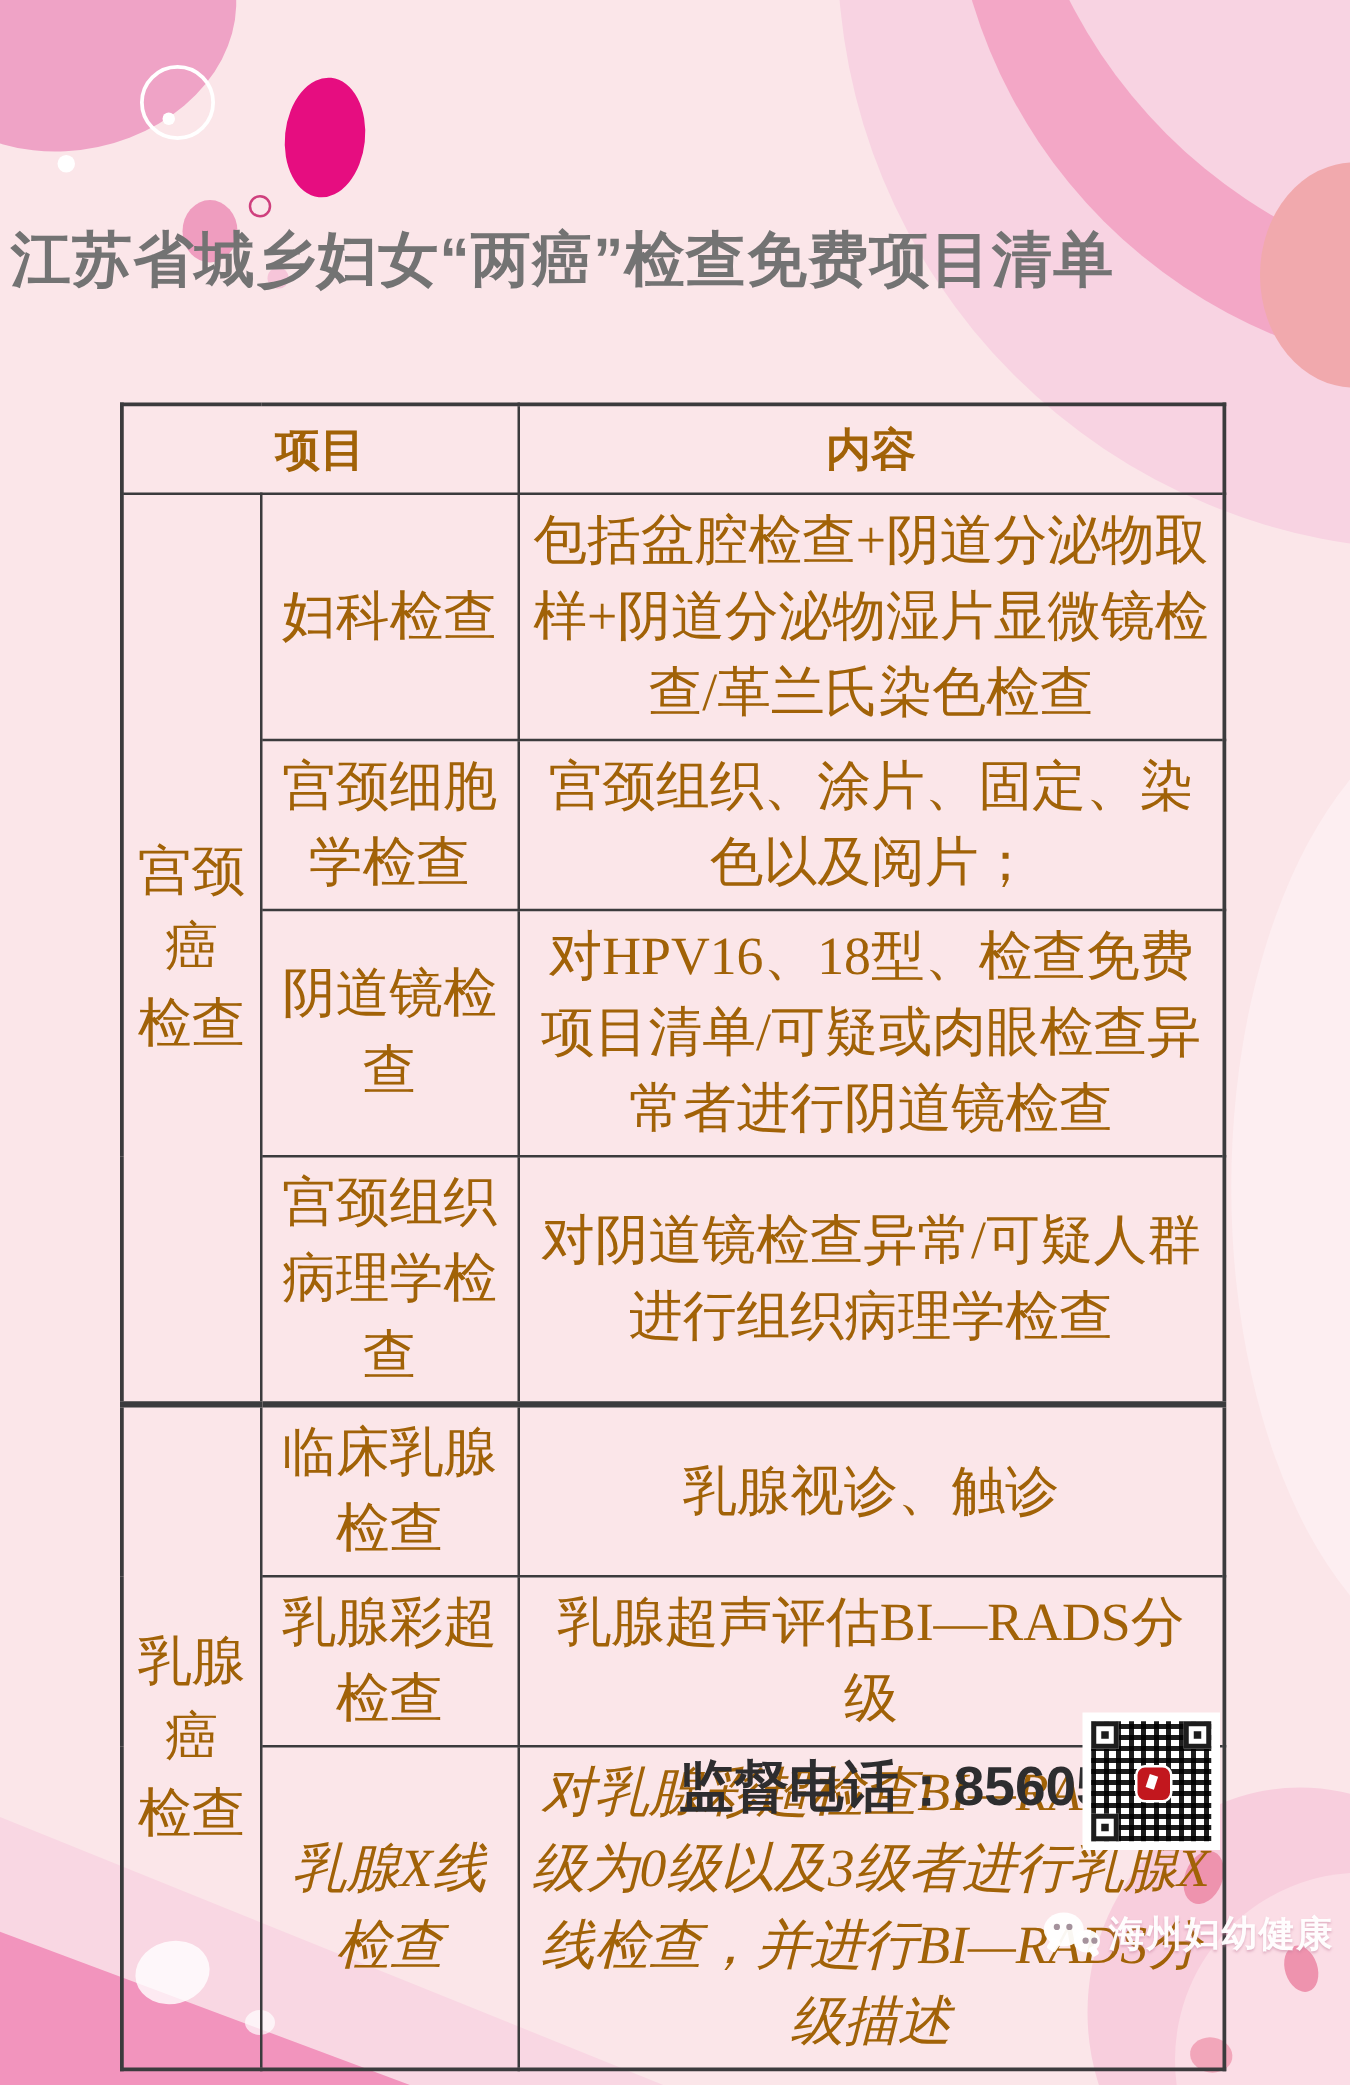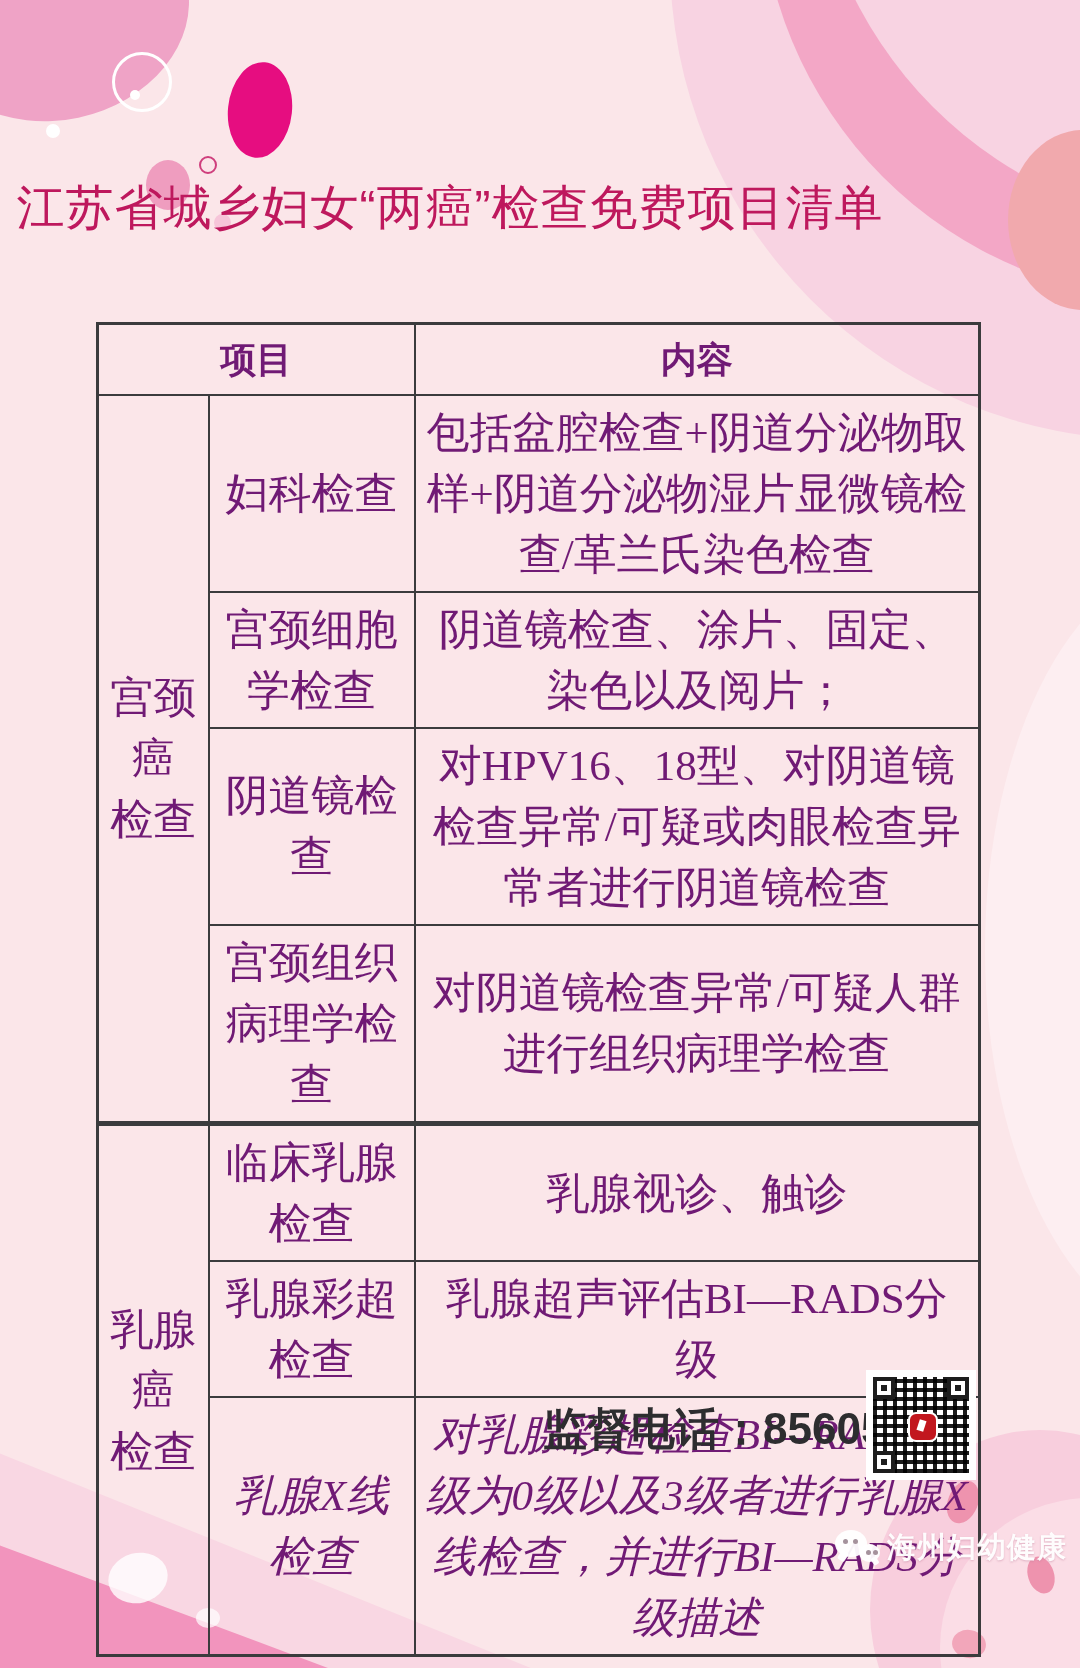--- a/index.html
+++ b/index.html
@@ -29,27 +29,27 @@
   .dot-wb1{left:108px;top:1553px;width:60px;height:50px;background:rgba(255,255,255,.8);transform:rotate(-15deg);}
   .dot-wb2{left:196px;top:1608px;width:24px;height:20px;background:rgba(255,255,255,.7);}
   .br-blob1{left:870px;top:1430px;width:340px;height:360px;background:#f8cedd;}
   .br-blob2{left:940px;top:1498px;width:300px;height:300px;background:#fbdde6;}
   .petal1{left:948px;top:1480px;width:30px;height:44px;background:#ee93ae;transform:rotate(22deg);}
   .petal2{left:1028px;top:1556px;width:26px;height:38px;background:#ee93ae;transform:rotate(-18deg);}
   .petal3{left:952px;top:1630px;width:34px;height:28px;background:#f2a6ba;transform:rotate(10deg);}
   
   .poster-title{
     position:absolute;left:0;top:176px;width:900px;text-align:center;
-    font-size:48px;font-weight:400;color:#be185d;letter-spacing:1px;z-index:5;margin:0;
+    font-size:48px;font-weight:700;color:#737373;letter-spacing:1px;z-index:5;margin:0;
   }
   
   .tbl-wrap{position:absolute;left:96px;top:322px;z-index:5;}
   table.main{
     border-collapse:collapse;table-layout:fixed;width:882px;
-    font-family:"Liberation Serif",serif;color:#701a75;
+    font-family:"Liberation Serif",serif;color:#a16207;
   }
   table.main td,table.main th{
     border:2px solid #3b3b3d;text-align:center;vertical-align:middle;
     padding:6px 10px;font-size:43px;line-height:1.42;font-weight:normal;
   }
   table.main{border:3px solid #3b3b3d;}
   tr.hdr th{font-size:36px;font-weight:700;font-family:"Liberation Sans",sans-serif;}
   tr.hdr{height:71px;}
   tr.r1{height:142px;} tr.r2{height:127px;} tr.r3{height:146px;} tr.r4{height:145px;}
   tr.r5{height:114px;} tr.r6{height:111px;} tr.r7{height:139px;font-style:italic;}
@@ -130,25 +130,25 @@
         <th>内容</th>
       </tr>
       <tr class="r1">
         <td class="group" rowspan="4">宫颈癌
 检查</td>
         <td class="proj">妇科检查</td>
         <td>包括盆腔检查+阴道分泌物取样+阴道分泌物湿片显微镜检查/革兰氏染色检查</td>
       </tr>
       <tr class="r2">
         <td class="proj">宫颈细胞学检查</td>
-        <td>阴道镜检查、涂片、固定、染色以及阅片；</td>
+        <td>宫颈组织、涂片、固定、染色以及阅片；</td>
       </tr>
       <tr class="r3">
         <td class="proj">阴道镜检查</td>
-        <td>对HPV16、18型、对阴道镜检查异常/可疑或肉眼检查异常者进行阴道镜检查</td>
+        <td>对HPV16、18型、检查免费项目清单/可疑或肉眼检查异常者进行阴道镜检查</td>
       </tr>
       <tr class="r4">
         <td class="proj">宫颈组织
 病理学检查</td>
         <td>对阴道镜检查异常/可疑人群进行组织病理学检查</td>
       </tr>
       <tr class="r5">
         <td class="group" rowspan="3">乳腺癌
 检查</td>
         <td class="proj">临床乳腺检查</td>

